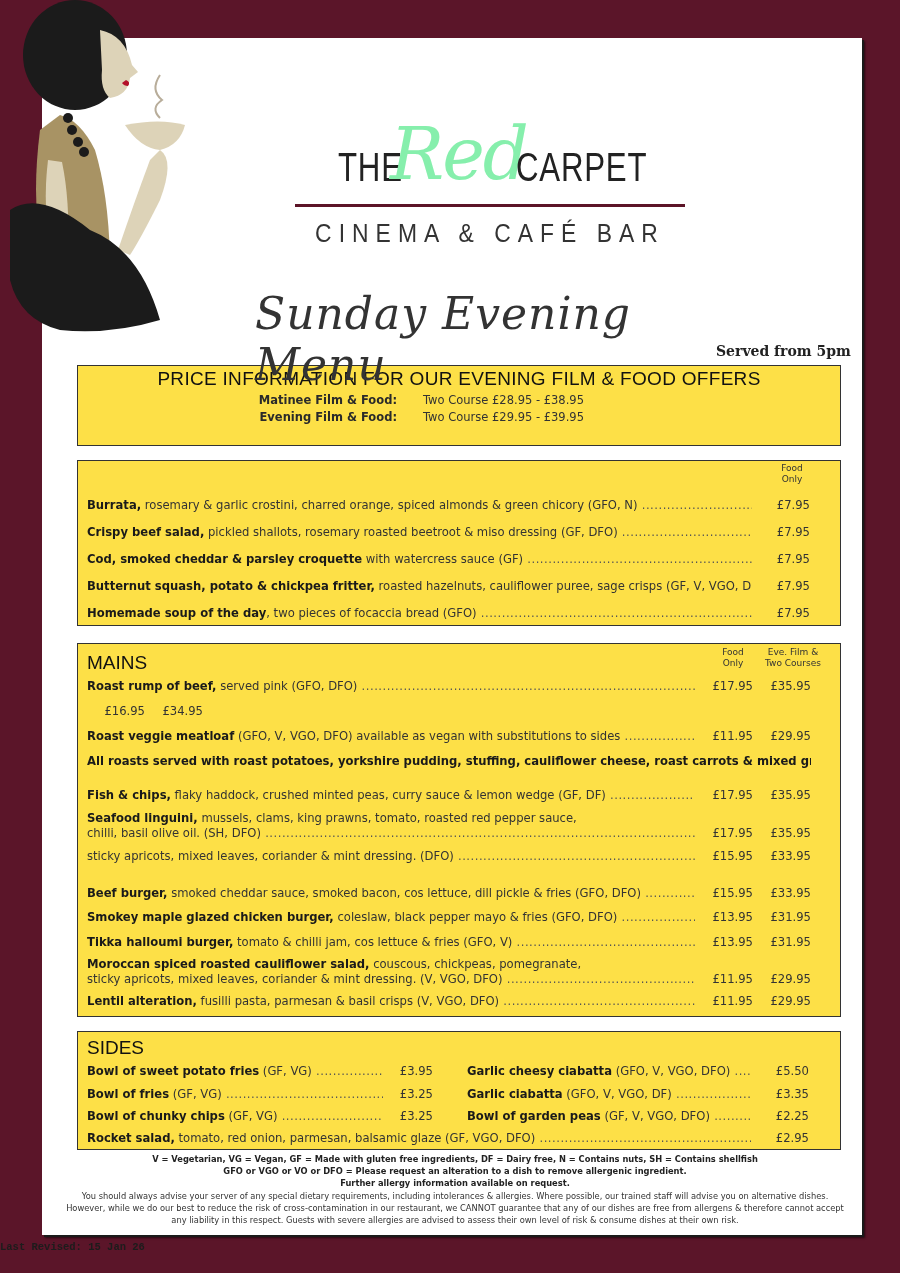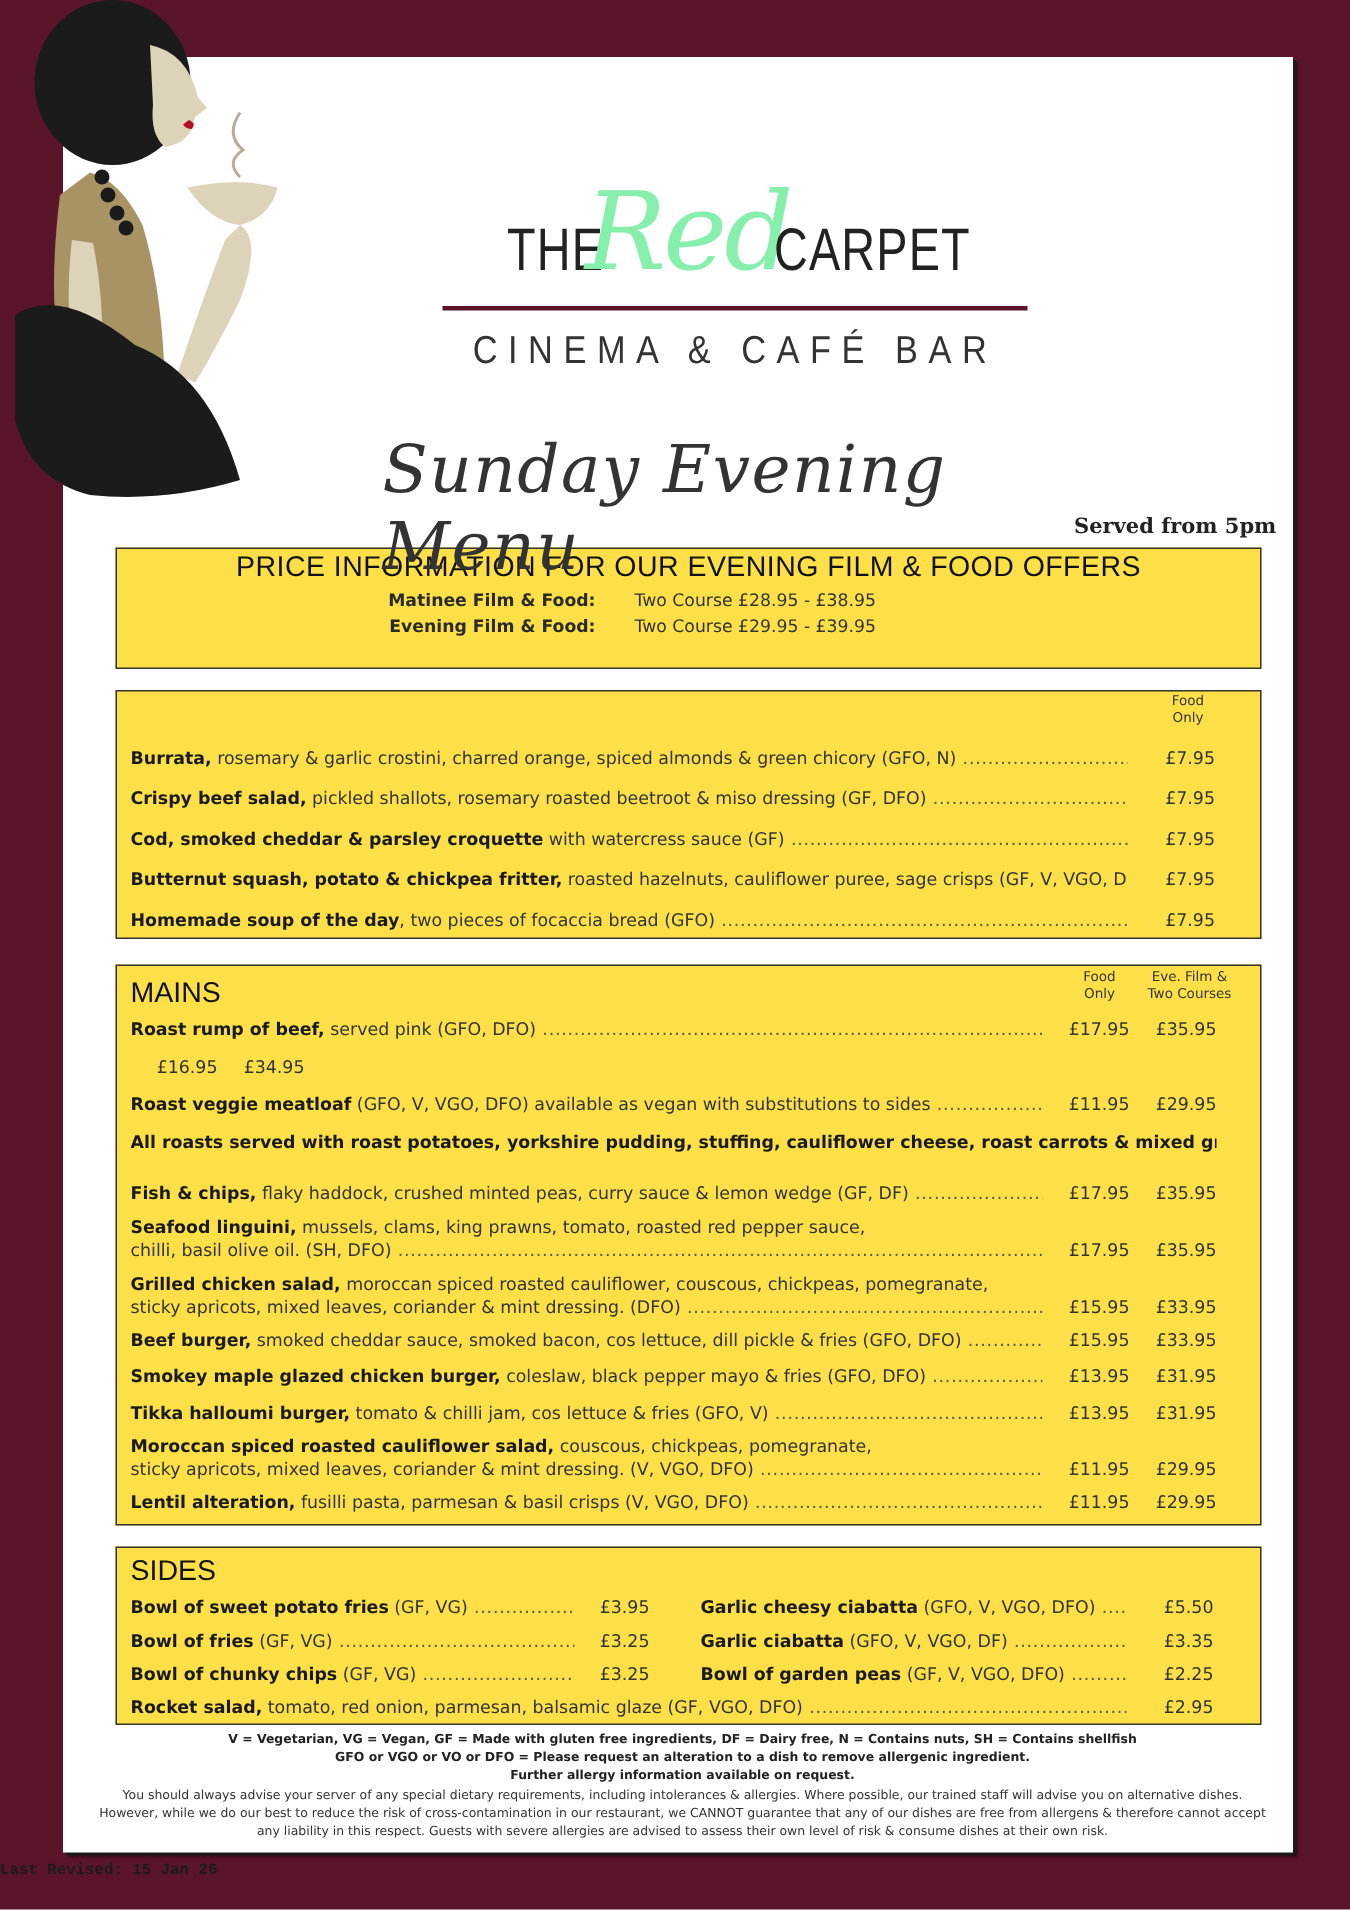--- a/index.html
+++ b/index.html
@@ -166,21 +166,21 @@
       <div class="desc"><b>Fish &amp; chips,</b><span class="txt"> flaky haddock, crushed minted peas, curry sauce &amp; lemon wedge (GF, DF)</span></div>
       <span class="price" style="width:58px">£17.95</span>
       <span class="price" style="width:58px">£35.95</span>
     </div>
   <div class="row two-line" style="top:167px;width:724px">
       <div class="desc"><span class="line1"><b>Seafood linguini,</b><span class="txt"> mussels, clams, king prawns, tomato, roasted red pepper sauce,</span></span><span class="txt">chilli, basil olive oil. (SH, DFO)</span></div>
       <span class="price" style="width:58px">£17.95</span>
       <span class="price" style="width:58px">£35.95</span>
     </div>
   <div class="row two-line" style="top:205px;width:724px">
-      <div class="desc"><span class="line1"><b>Grilled chicken salad,</b><span class="txt"> moroccan spiced roasted cauliflower, couscous, chickpeas, pomegranate,</span></span><span class="txt">sticky apricots, mixed leaves, coriander &amp; mint dressing. (DFO)</span></div>
+      <div class="desc"><span class="txt">sticky apricots, mixed leaves, coriander &amp; mint dressing. (DFO)</span></div>
       <span class="price" style="width:58px">£15.95</span>
       <span class="price" style="width:58px">£33.95</span>
     </div>
   <div class="row" style="top:242px;width:724px">
       <div class="desc"><b>Beef burger,</b><span class="txt"> smoked cheddar sauce, smoked bacon, cos lettuce, dill pickle &amp; fries (GFO, DFO)</span></div>
       <span class="price" style="width:58px">£15.95</span>
       <span class="price" style="width:58px">£33.95</span>
     </div>
   <div class="row" style="top:266px;width:724px">
       <div class="desc"><b>Smokey maple glazed chicken burger,</b><span class="txt"> coleslaw, black pepper mayo &amp; fries (GFO, DFO)</span></div>

